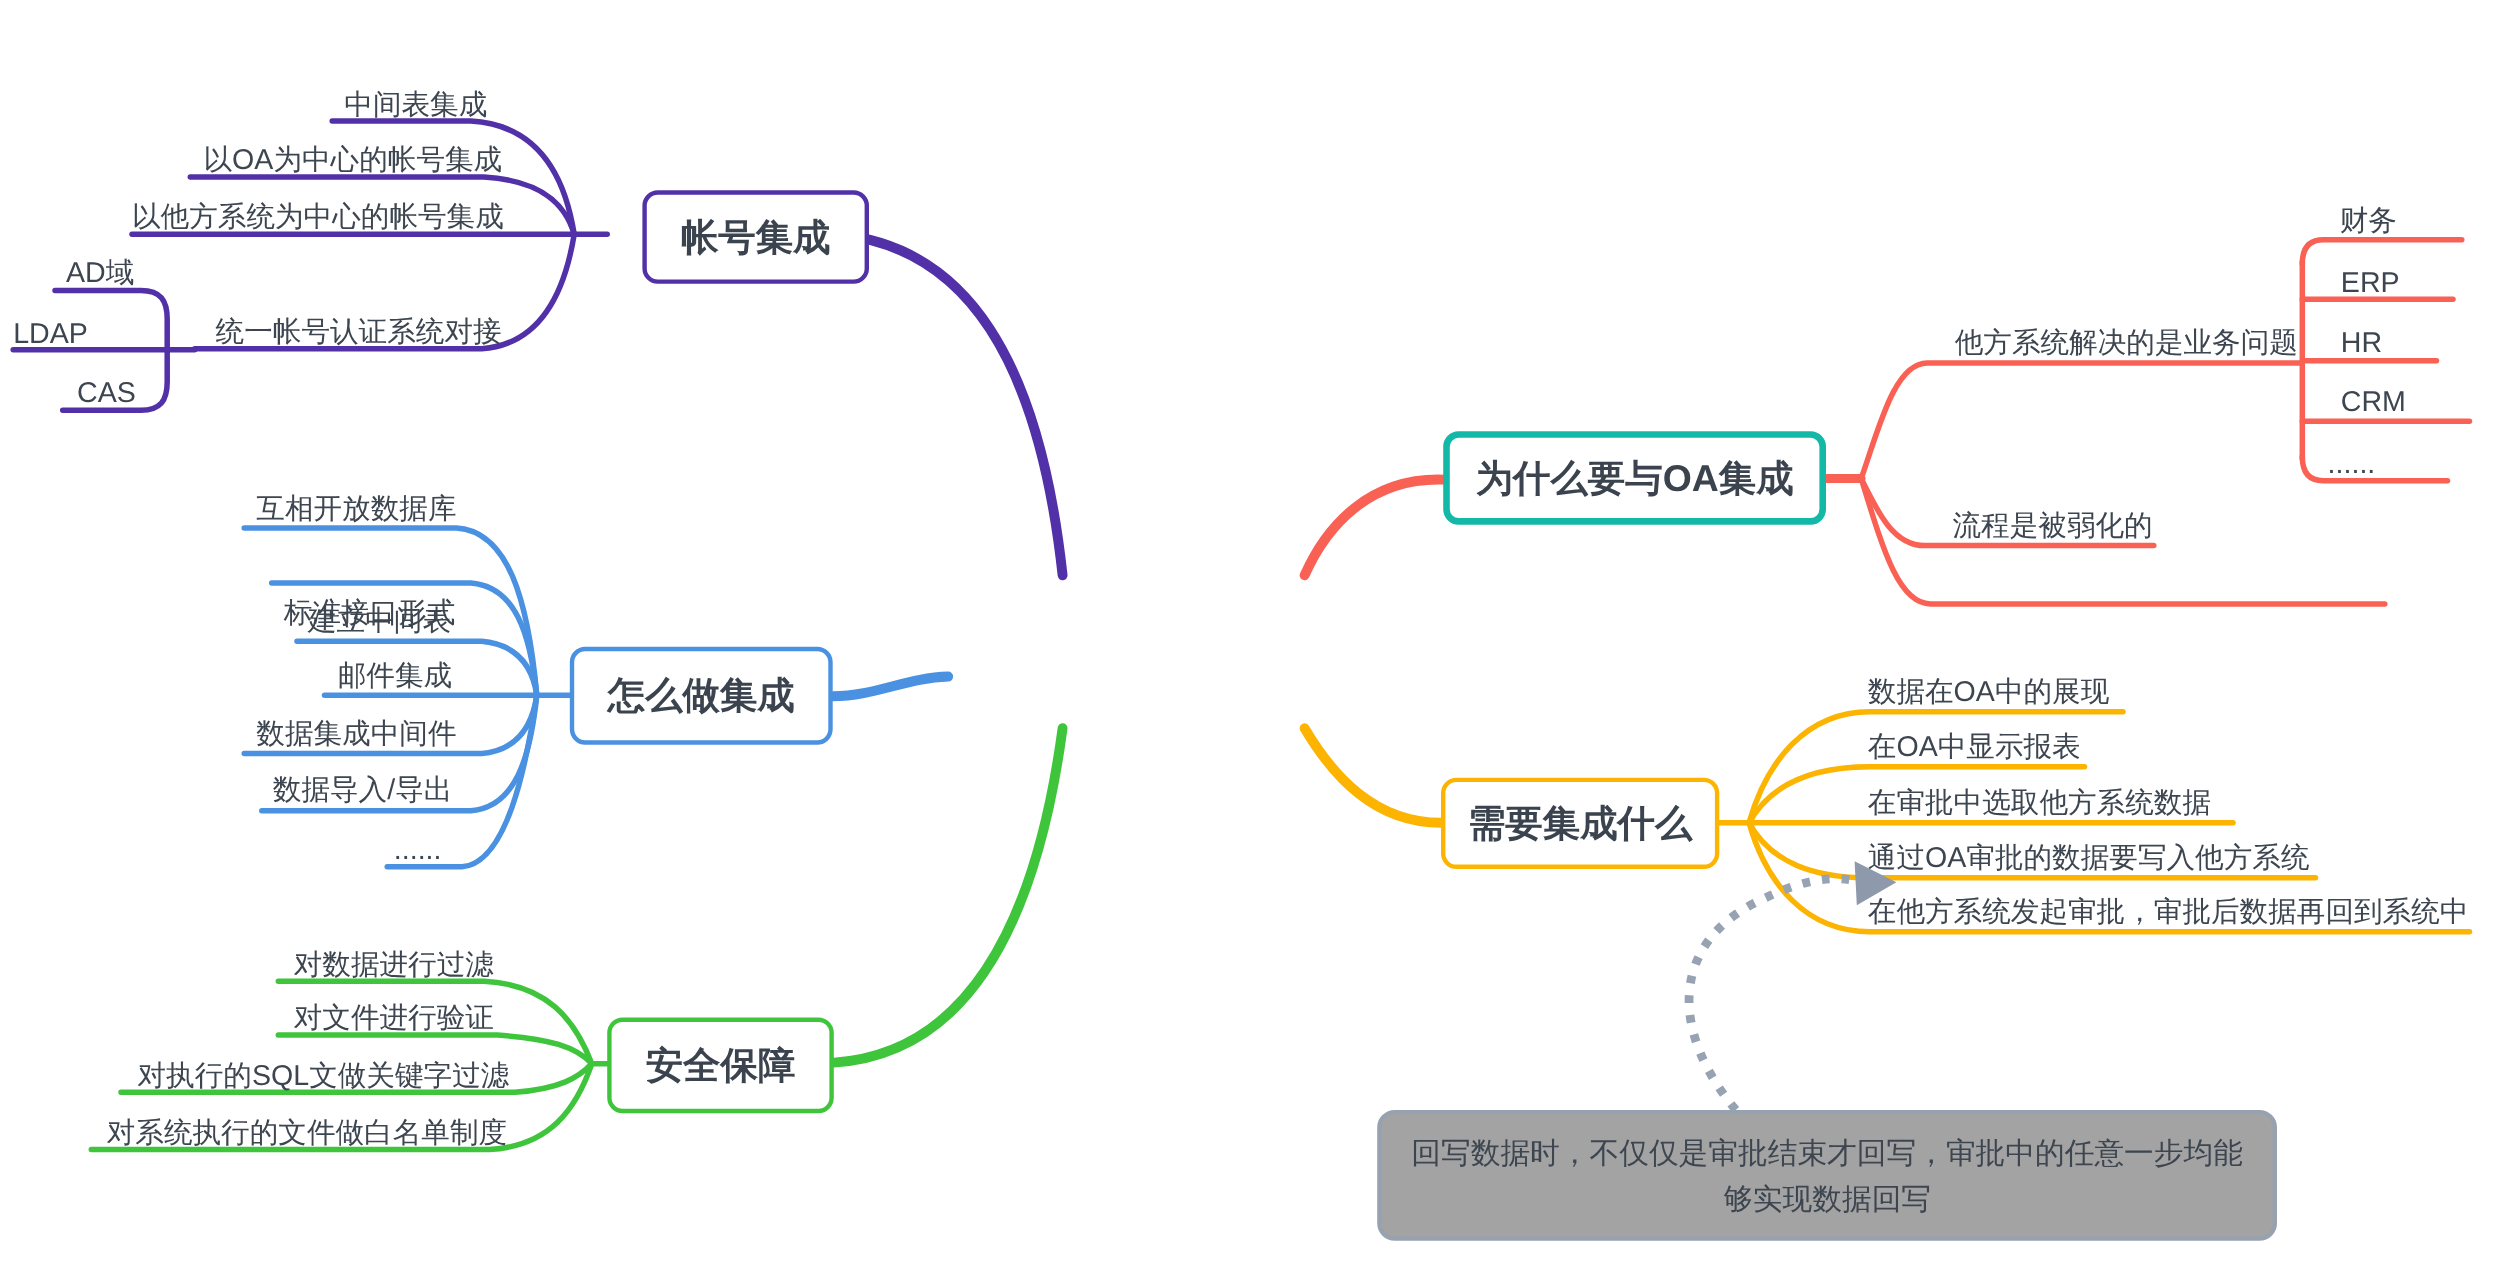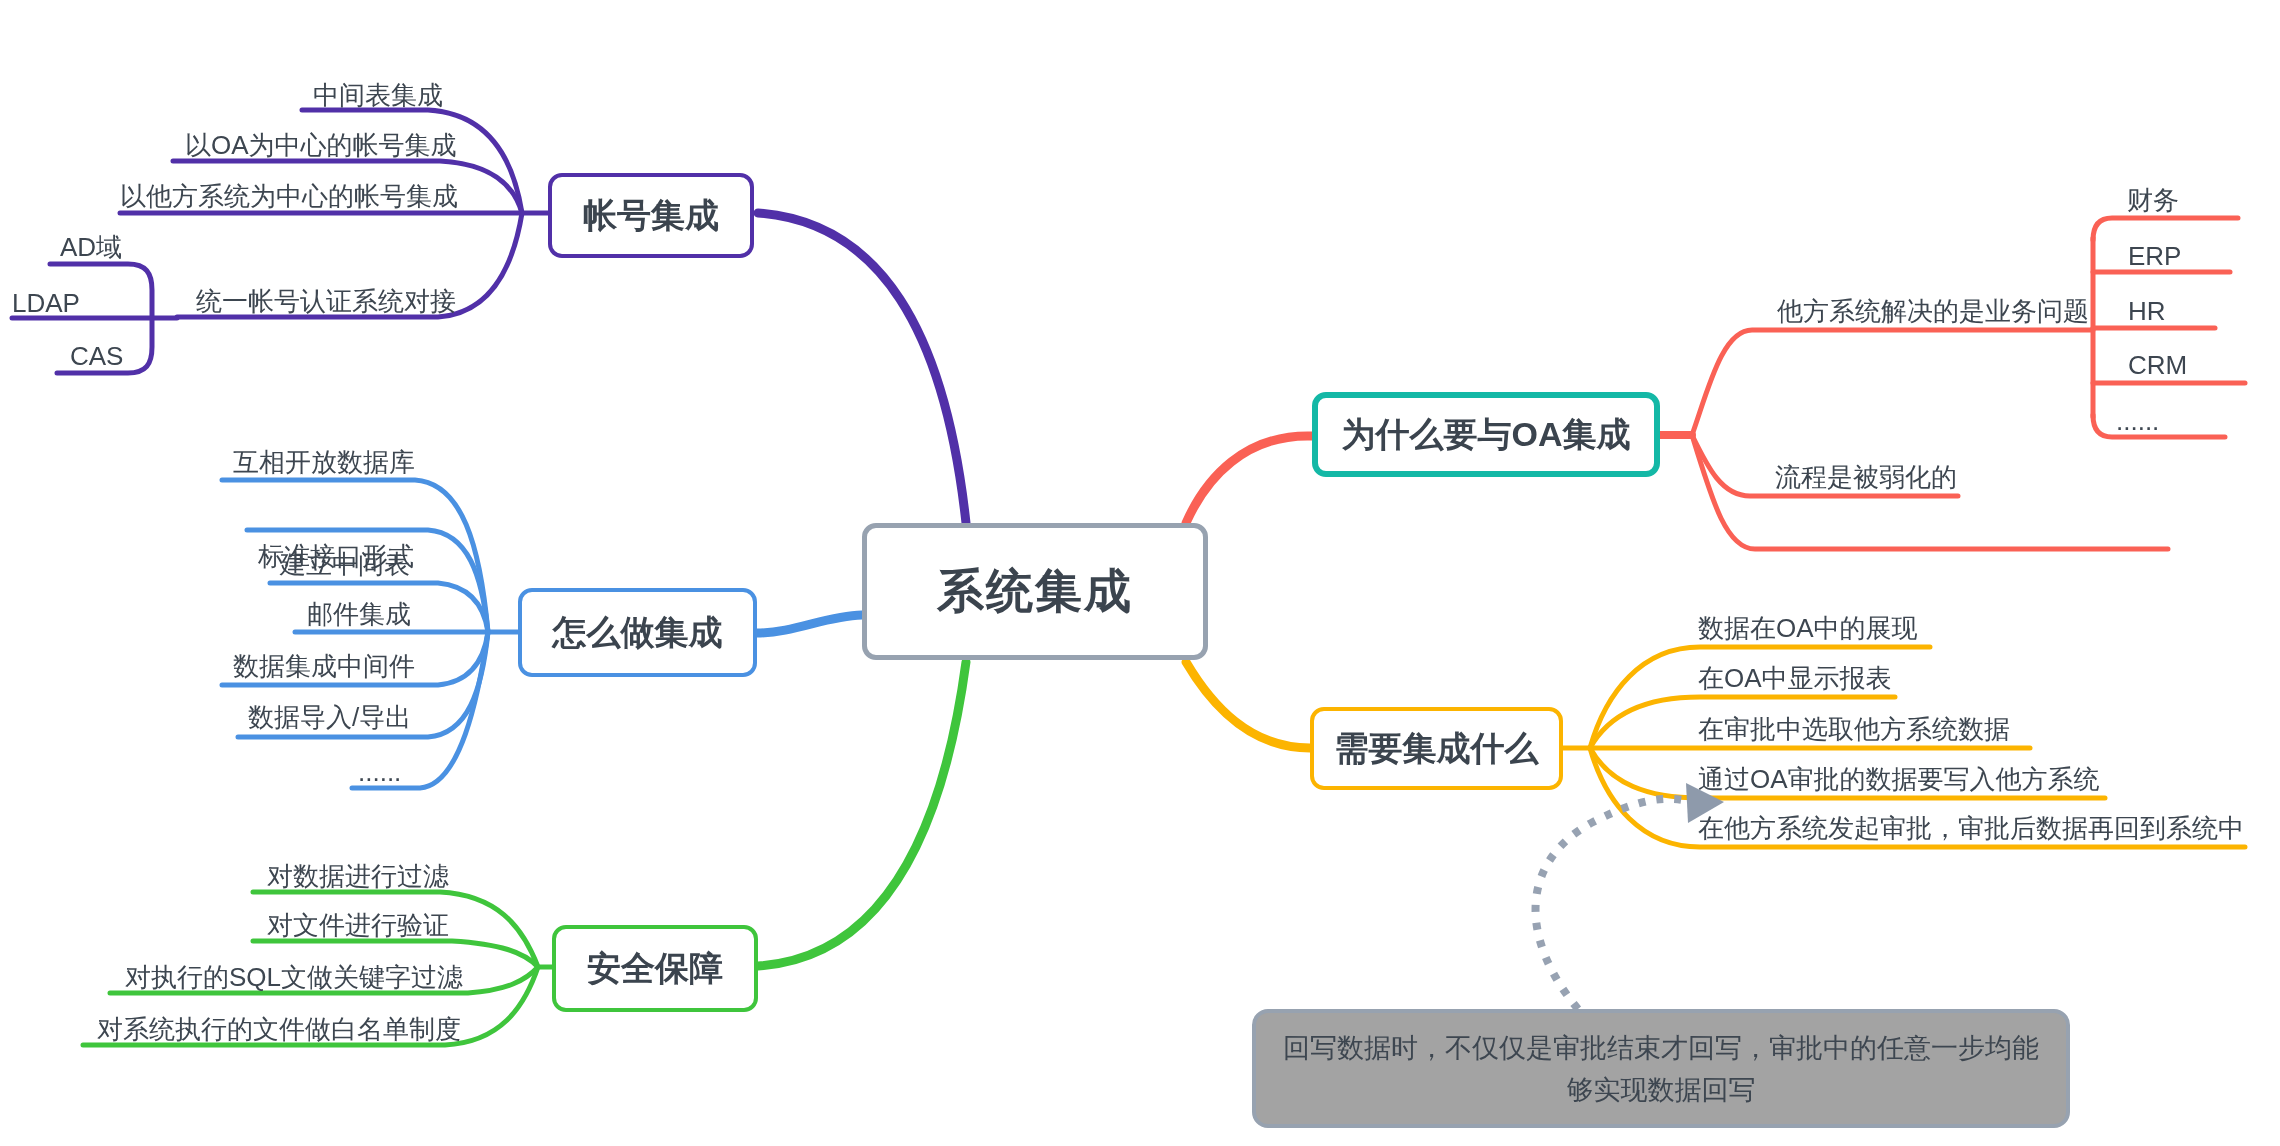--- a/index.html
+++ b/index.html
@@ -77,25 +77,22 @@
     <path d="M 1563 748 H 2030" stroke="#fcb400" stroke-width="5" fill="none" stroke-linecap="round"></path>
     <path d="M 1590 748 C 1610 784, 1648 798, 1700 798 H 2105" stroke="#fcb400" stroke-width="5" fill="none" stroke-linecap="round"></path>
     <path d="M 1590 748 C 1606 804, 1642 847, 1700 847 H 2245" stroke="#fcb400" stroke-width="5" fill="none" stroke-linecap="round"></path>
 
     <g>
       <path d="M 1578 1009 C 1520 940, 1518 862, 1593 822 C 1640 798, 1666 796, 1688 801" stroke="#97a2b2" stroke-width="8" fill="none" stroke-dasharray="7 11"></path>
       <polygon points="1686,783 1724,802 1688,823" fill="#8e9aab"></polygon>
     </g>
   </svg>
 
-  <div id="central-box" class="topic-box" style="left:862px;top:523px;width:346px;height:137px;">
-    <span class="t">系统集成</span>
-  </div>
 
-  <div class="topic-box" style="left:548px;top:173px;width:206px;height:85px;border:4px solid #5130a8;">
+  <div class="topic-box" style="left:584px;top:173px;width:206px;height:85px;border:4px solid #5130a8;">
     <span class="t">帐号集成</span>
   </div>
 
   <div class="topic-box" style="left:518px;top:588px;width:239px;height:89px;border:4px solid #4a91e2;">
     <span class="t">怎么做集成</span>
   </div>
 
   <div class="topic-box" style="left:552px;top:925px;width:206px;height:87px;border:4px solid #3fc53c;">
     <span class="t">安全保障</span>
   </div>

